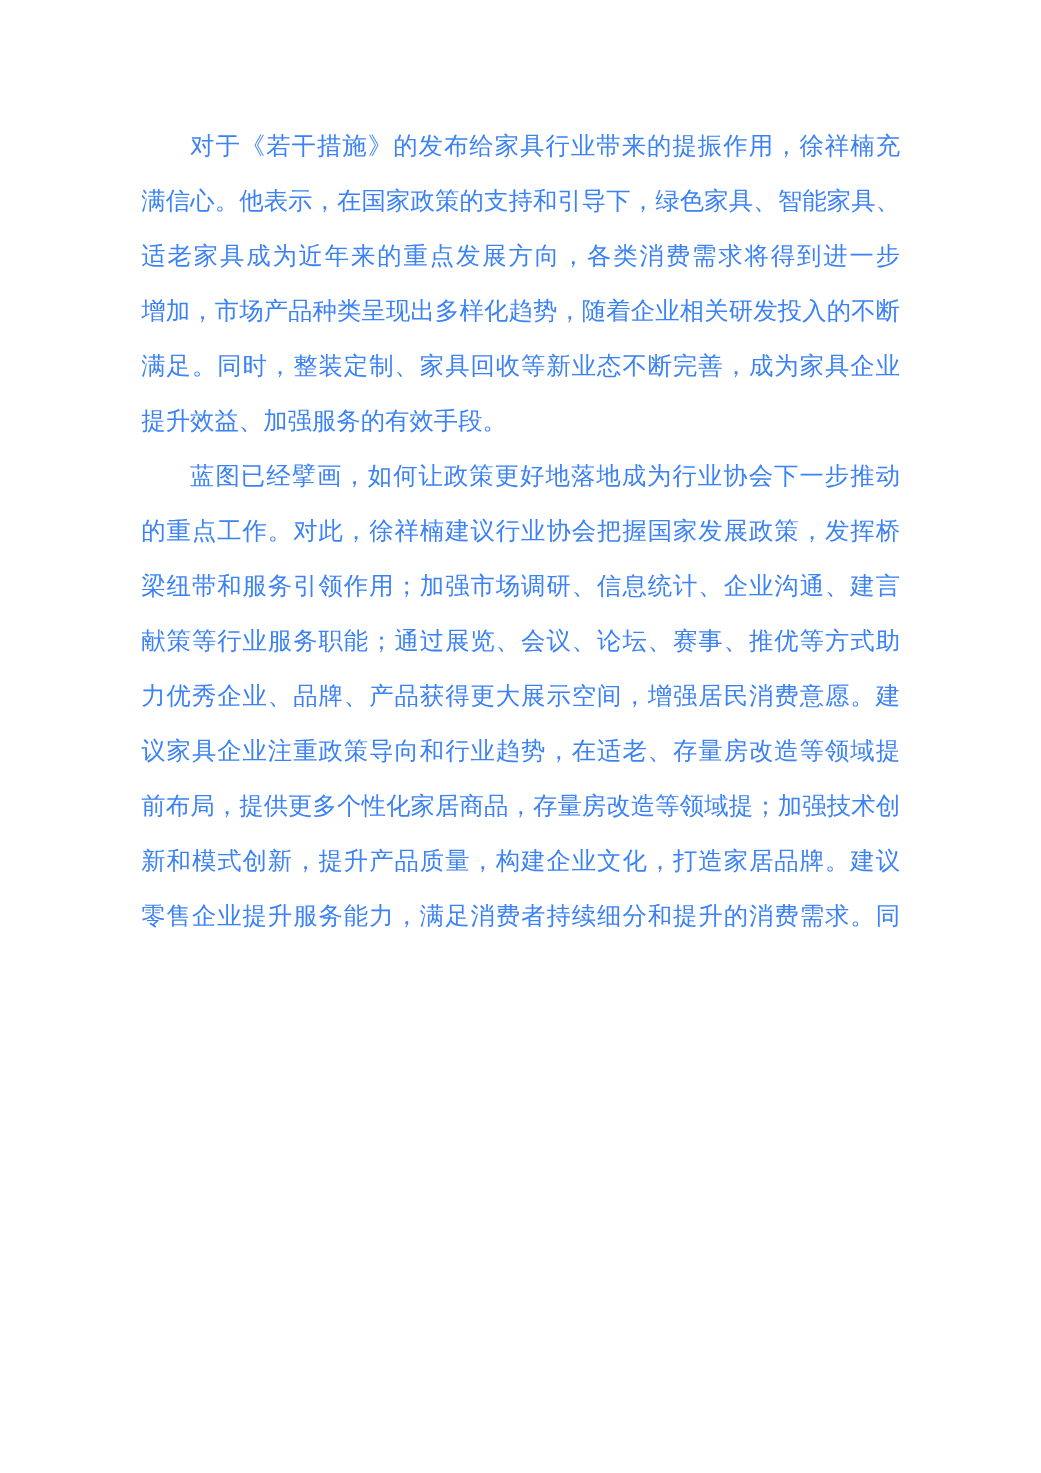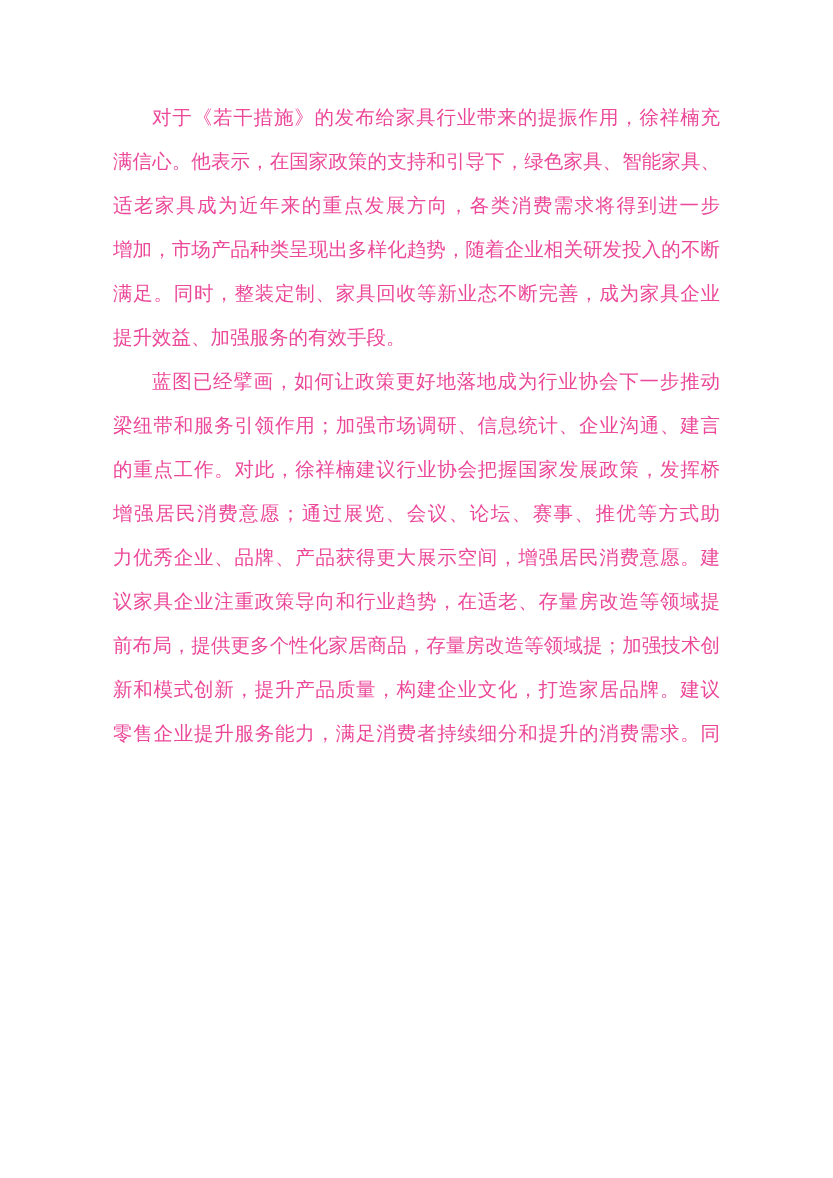--- a/index.html
+++ b/index.html
@@ -18,21 +18,21 @@
     height: 1178px;
     padding: 96px 113px 0 113px;
     background: #ffffff;
   }
   .para {
     margin: 0;
   }
   .line {
     font-family: "Liberation Serif", "DejaVu Serif", serif;
     font-size: 19.5px;
-    color: #ec4899;
+    color: #3b82f6;
     height: 44px;
     line-height: 44px;
     overflow: hidden;
     text-align: justify;
     text-align-last: justify;
     text-justify: inter-character;
   }
   .line.indent {
     text-indent: 2em;
   }
@@ -48,22 +48,22 @@
   <div class="para">
     <div class="line indent">对于《若干措施》的发布给家具行业带来的提振作用，徐祥楠充</div>
     <div class="line">满信心。他表示，在国家政策的支持和引导下，绿色家具、智能家具、</div>
     <div class="line">适老家具成为近年来的重点发展方向，各类消费需求将得到进一步</div>
     <div class="line">增加，市场产品种类呈现出多样化趋势，随着企业相关研发投入的不断</div>
     <div class="line">满足。同时，整装定制、家具回收等新业态不断完善，成为家具企业</div>
     <div class="line last">提升效益、加强服务的有效手段。</div>
   </div>
   <div class="para">
     <div class="line indent">蓝图已经擘画，如何让政策更好地落地成为行业协会下一步推动</div>
+    <div class="line">的重点工作。对此，徐祥楠建议行业协会把握国家发展政策，发挥桥</div>
     <div class="line">梁纽带和服务引领作用；加强市场调研、信息统计、企业沟通、建言</div>
-    <div class="line">的重点工作。对此，徐祥楠建议行业协会把握国家发展政策，发挥桥</div>
-    <div class="line">增强居民消费意愿；通过展览、会议、论坛、赛事、推优等方式助</div>
+    <div class="line">献策等行业服务职能；通过展览、会议、论坛、赛事、推优等方式助</div>
     <div class="line">力优秀企业、品牌、产品获得更大展示空间，增强居民消费意愿。建</div>
     <div class="line">议家具企业注重政策导向和行业趋势，在适老、存量房改造等领域提</div>
     <div class="line">前布局，提供更多个性化家居商品，存量房改造等领域提；加强技术创</div>
     <div class="line">新和模式创新，提升产品质量，构建企业文化，打造家居品牌。建议</div>
     <div class="line">零售企业提升服务能力，满足消费者持续细分和提升的消费需求。同</div>
   </div>
 </div>
 
 </body></html>

